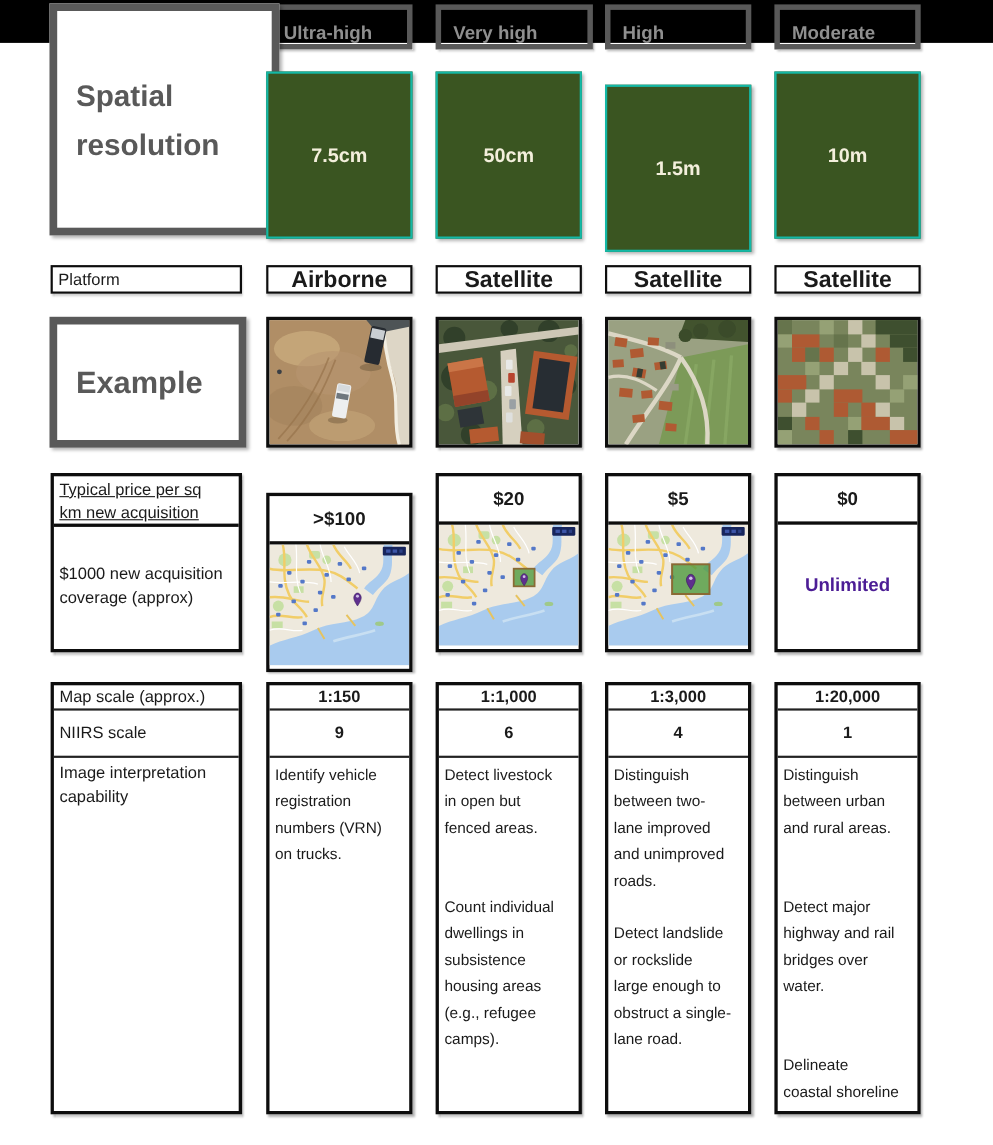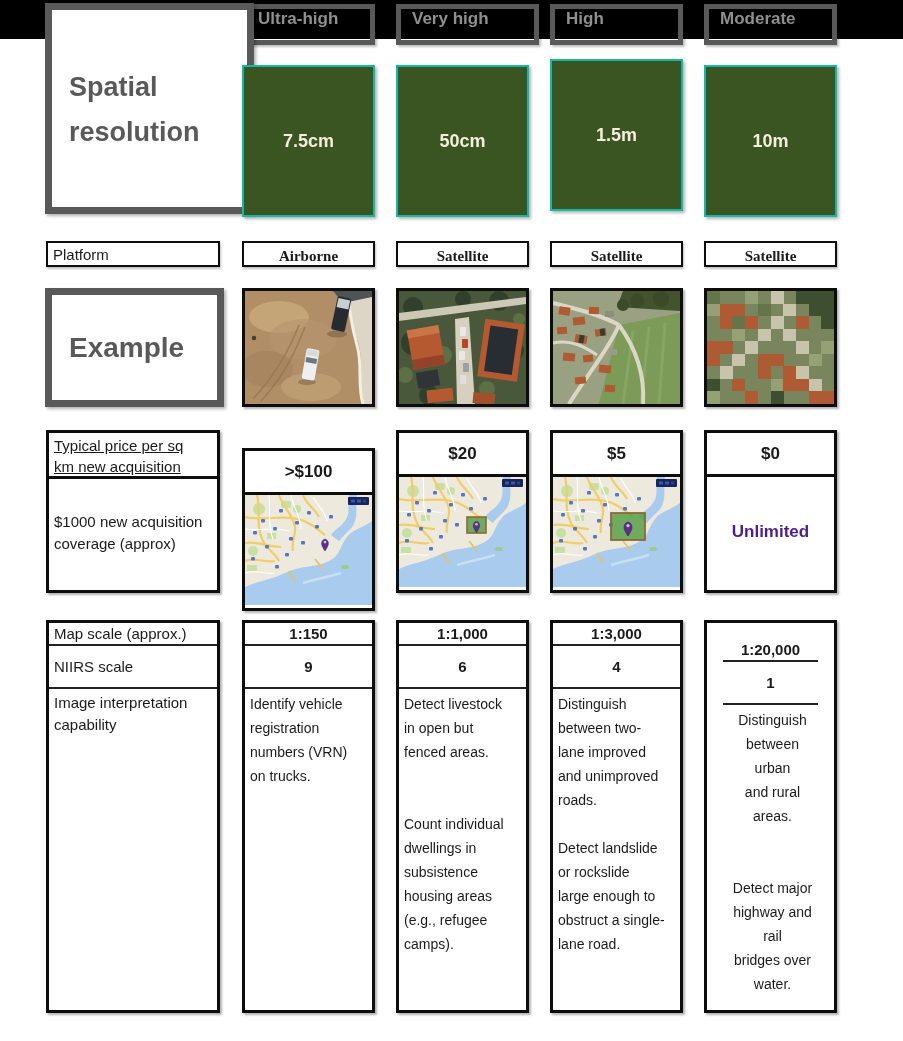--- a/index.html
+++ b/index.html
@@ -2,29 +2,29 @@
 <html><head>
 <meta charset="utf-8">
 <style>
   html,body{margin:0;padding:0;background:#ffffff;}
   *{box-sizing:border-box;}
   .canvas{position:relative;width:903px;height:1041px;background:#ffffff;
           font-family:"Liberation Sans",sans-serif;color:#1a1a1a;overflow:hidden;}
   .abs{position:absolute;}
   .topbar{left:0;top:0;width:903px;height:39px;background:#000000;}
   .hdr{height:41px;border:5px solid #595959;color:#8f8f8f;font-weight:bold;font-size:17px;
-       display:flex;align-items:flex-start;padding-left:11px;background:transparent;
+       display:flex;align-items:flex-end;padding-left:11px;background:transparent;
        box-shadow:2px 2px 2px rgba(0,0,0,0.25);}
   .graybox{border:7px solid #595959;background:#ffffff;color:#595959;font-weight:bold;
        box-shadow:2px 2px 3px rgba(0,0,0,0.3);}
   .greenbox{background:#3a5521;border:2px solid #14b8a6;color:#f3efdc;font-weight:bold;font-size:18px;
        display:flex;align-items:center;justify-content:center;box-shadow:2px 2px 3px rgba(0,0,0,0.3);}
   .thinbox{border:2px solid #0d0d0d;background:#ffffff;box-shadow:1px 2px 2px rgba(0,0,0,0.25);}
   .blackbox{border:3px solid #0d0d0d;background:#ffffff;box-shadow:2px 2px 2px rgba(0,0,0,0.3);}
-  .valcell{display:flex;align-items:flex-end;justify-content:center;font-weight:600;font-size:15px;font-family:Liberation Serif, serif;}
+  .valcell{display:flex;align-items:flex-start;justify-content:center;font-weight:600;font-size:21px;}
   .pre{white-space:pre-line;}
   .lbl{font-size:15px;line-height:20px;padding:2px 4px 0 5px;}
   .pricecell{height:44px;border-bottom:3px solid #0d0d0d;display:flex;align-items:center;justify-content:center;
        font-weight:bold;font-size:17px;}
   .mapwrap{height:110px;overflow:hidden;}
   .mapwrap svg{display:block;}
   .scale-cell{height:23px;border-bottom:2px solid #222;display:flex;align-items:center;justify-content:center;
        font-weight:bold;font-size:15px;}
   .niirs-cell{height:43px;border-bottom:2px solid #222;display:flex;align-items:center;justify-content:center;
        font-weight:bold;font-size:15px;}
@@ -53,21 +53,21 @@
 
   <div class="abs graybox" style="left:45px;top:3px;width:209px;height:211px;font-size:27px;line-height:45px;padding:55px 0 0 17px;">
     <span class="pre">Spatial resolution</span>
   </div>
   <div class="abs greenbox" style="left:242px;top:65px;width:133px;height:152px;">
       <span>7.5cm</span>
     </div>
   <div class="abs greenbox" style="left:396px;top:65px;width:133px;height:152px;">
       <span>50cm</span>
     </div>
-  <div class="abs greenbox" style="left:550px;top:59px;width:133px;height:152px;">
+  <div class="abs greenbox" style="left:550px;top:77px;width:133px;height:152px;">
       <span>1.5m</span>
     </div>
   <div class="abs greenbox" style="left:704px;top:65px;width:133px;height:152px;">
       <span>10m</span>
     </div>
 
   <div class="abs thinbox lbl" style="left:46px;top:241px;width:174px;height:26px;"><span>Platform</span></div>
   <div class="abs thinbox valcell" style="left:242px;top:241px;width:133px;height:26px;">
       <span>Airborne</span>
     </div>
@@ -405,21 +405,21 @@
 lane improved
 and unimproved
 roads.
 
 Detect landslide
 or rockslide
 large enough to
 obstruct a single-
 lane road.</span></div>
   </div>
-  <div class="abs blackbox" style="left:704px;top:620px;width:133px;height:393px;padding:16px;text-align:center;">
+  <div class="abs blackbox" style="left:704px;top:620px;width:133px;height:393px;padding:0;">
     <div class="scale-cell">
         <span>1:20,000</span>
       </div>
     <div class="niirs-cell">
         <span>1</span>
       </div>
     <div class="interp-cell"><span class="pre">Distinguish
 between urban
 and rural areas.
 

